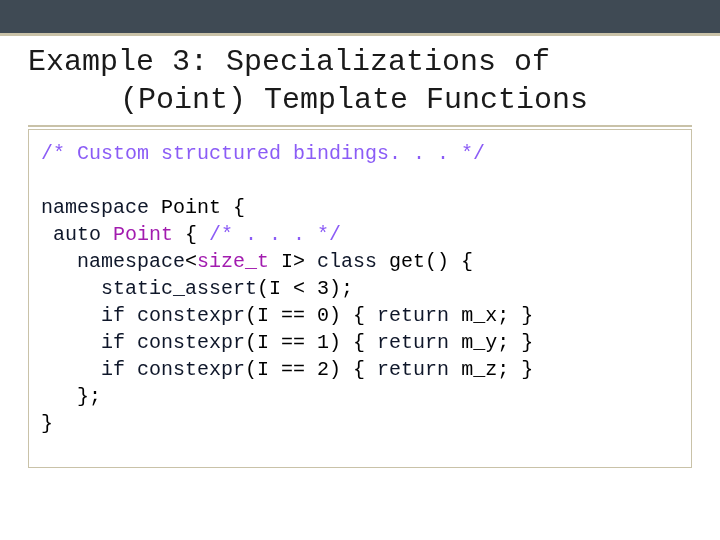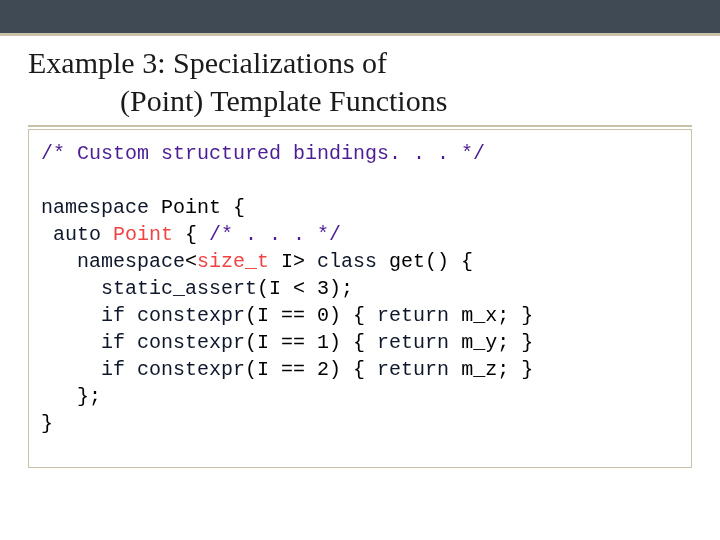--- a/index.html
+++ b/index.html
@@ -1,15 +1,15 @@
 <!DOCTYPE html>
 <html><head>
 <meta charset="utf-8">
 <style>
-  * { margin: 0; padding: 0; box-sizing: border-box; }
+  * { margin: 0; padding: 0; box-sizing: border-box; font-family: Liberation Mono, monospace; }
   body {
     width: 720px;
     height: 540px;
     background: #ffffff;
     font-family: Georgia, 'Times New Roman', serif;
     overflow: hidden;
   }
   .topbar {
     height: 36px;
     background: #3f4a54;
@@ -37,23 +37,23 @@
     margin-top: 2px;
     border: 1px solid #c9c2a8;
     padding: 10px 12px 30px 12px;
     font-family: Consolas, 'Courier New', monospace;
     font-size: 20px;
     line-height: 1.35;
     color: #000000;
     white-space: pre;
     background: #ffffff;
   }
-  .c-comment { color: #4c1d95; }
+  .c-comment { color: #8b5cf6; }
   .c-keyword { color: #0f172a; }
-  .c-type    { color: #ef4444; }
+  .c-type    { color: #a21caf; }
 </style>
 </head>
 <body>
 
 <div class="topbar"></div>
 
 <div class="slide">
   <h1 class="title">
     <span>Example 3: Specializations of</span><br>
     <span class="title-line2">(Point) Template Functions</span>

